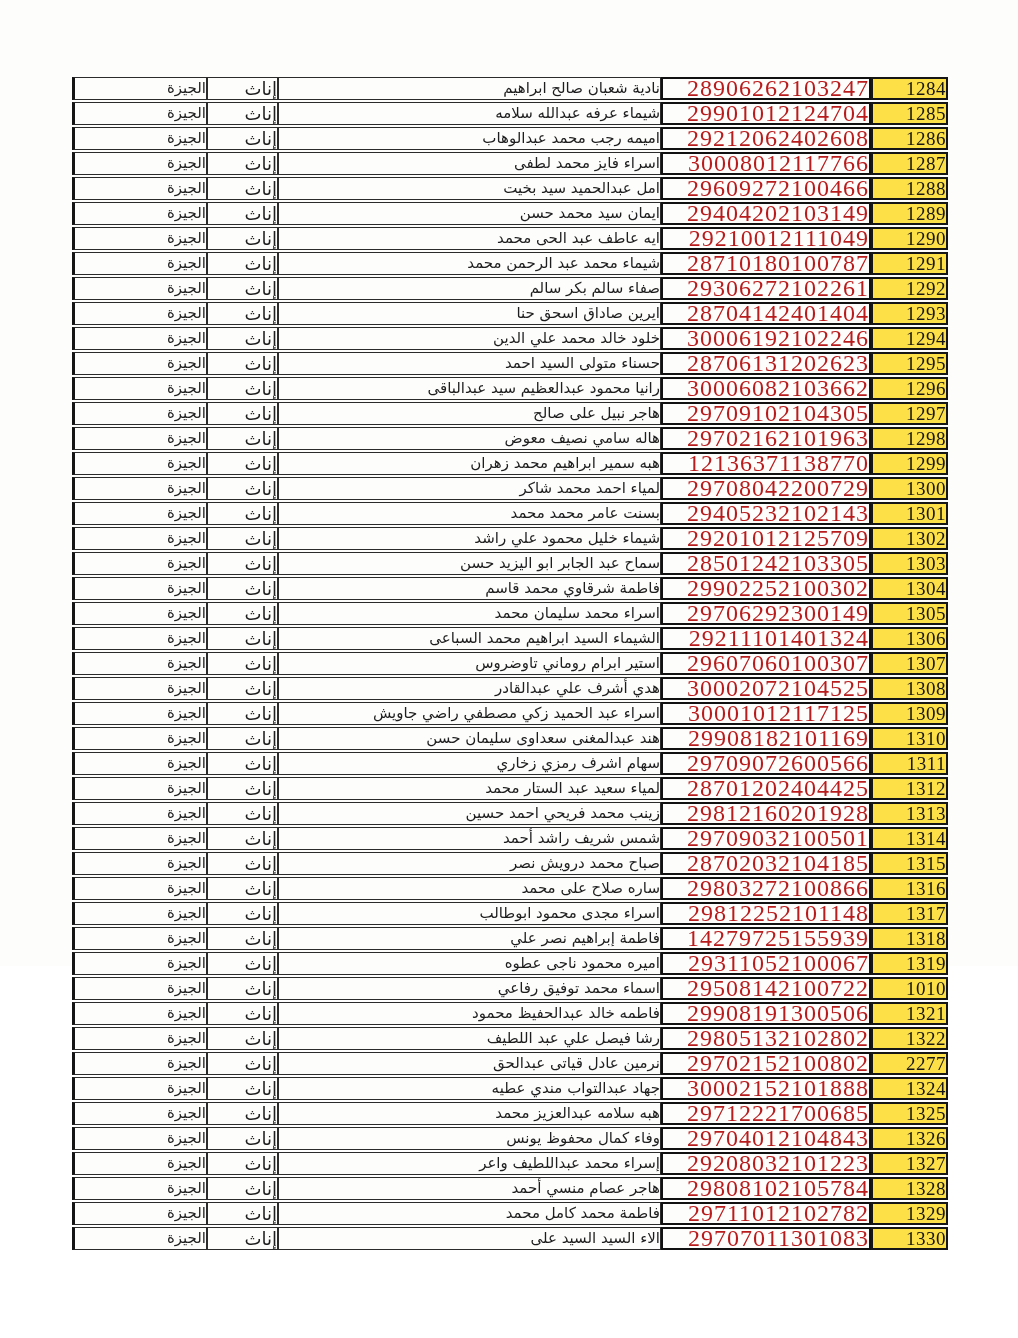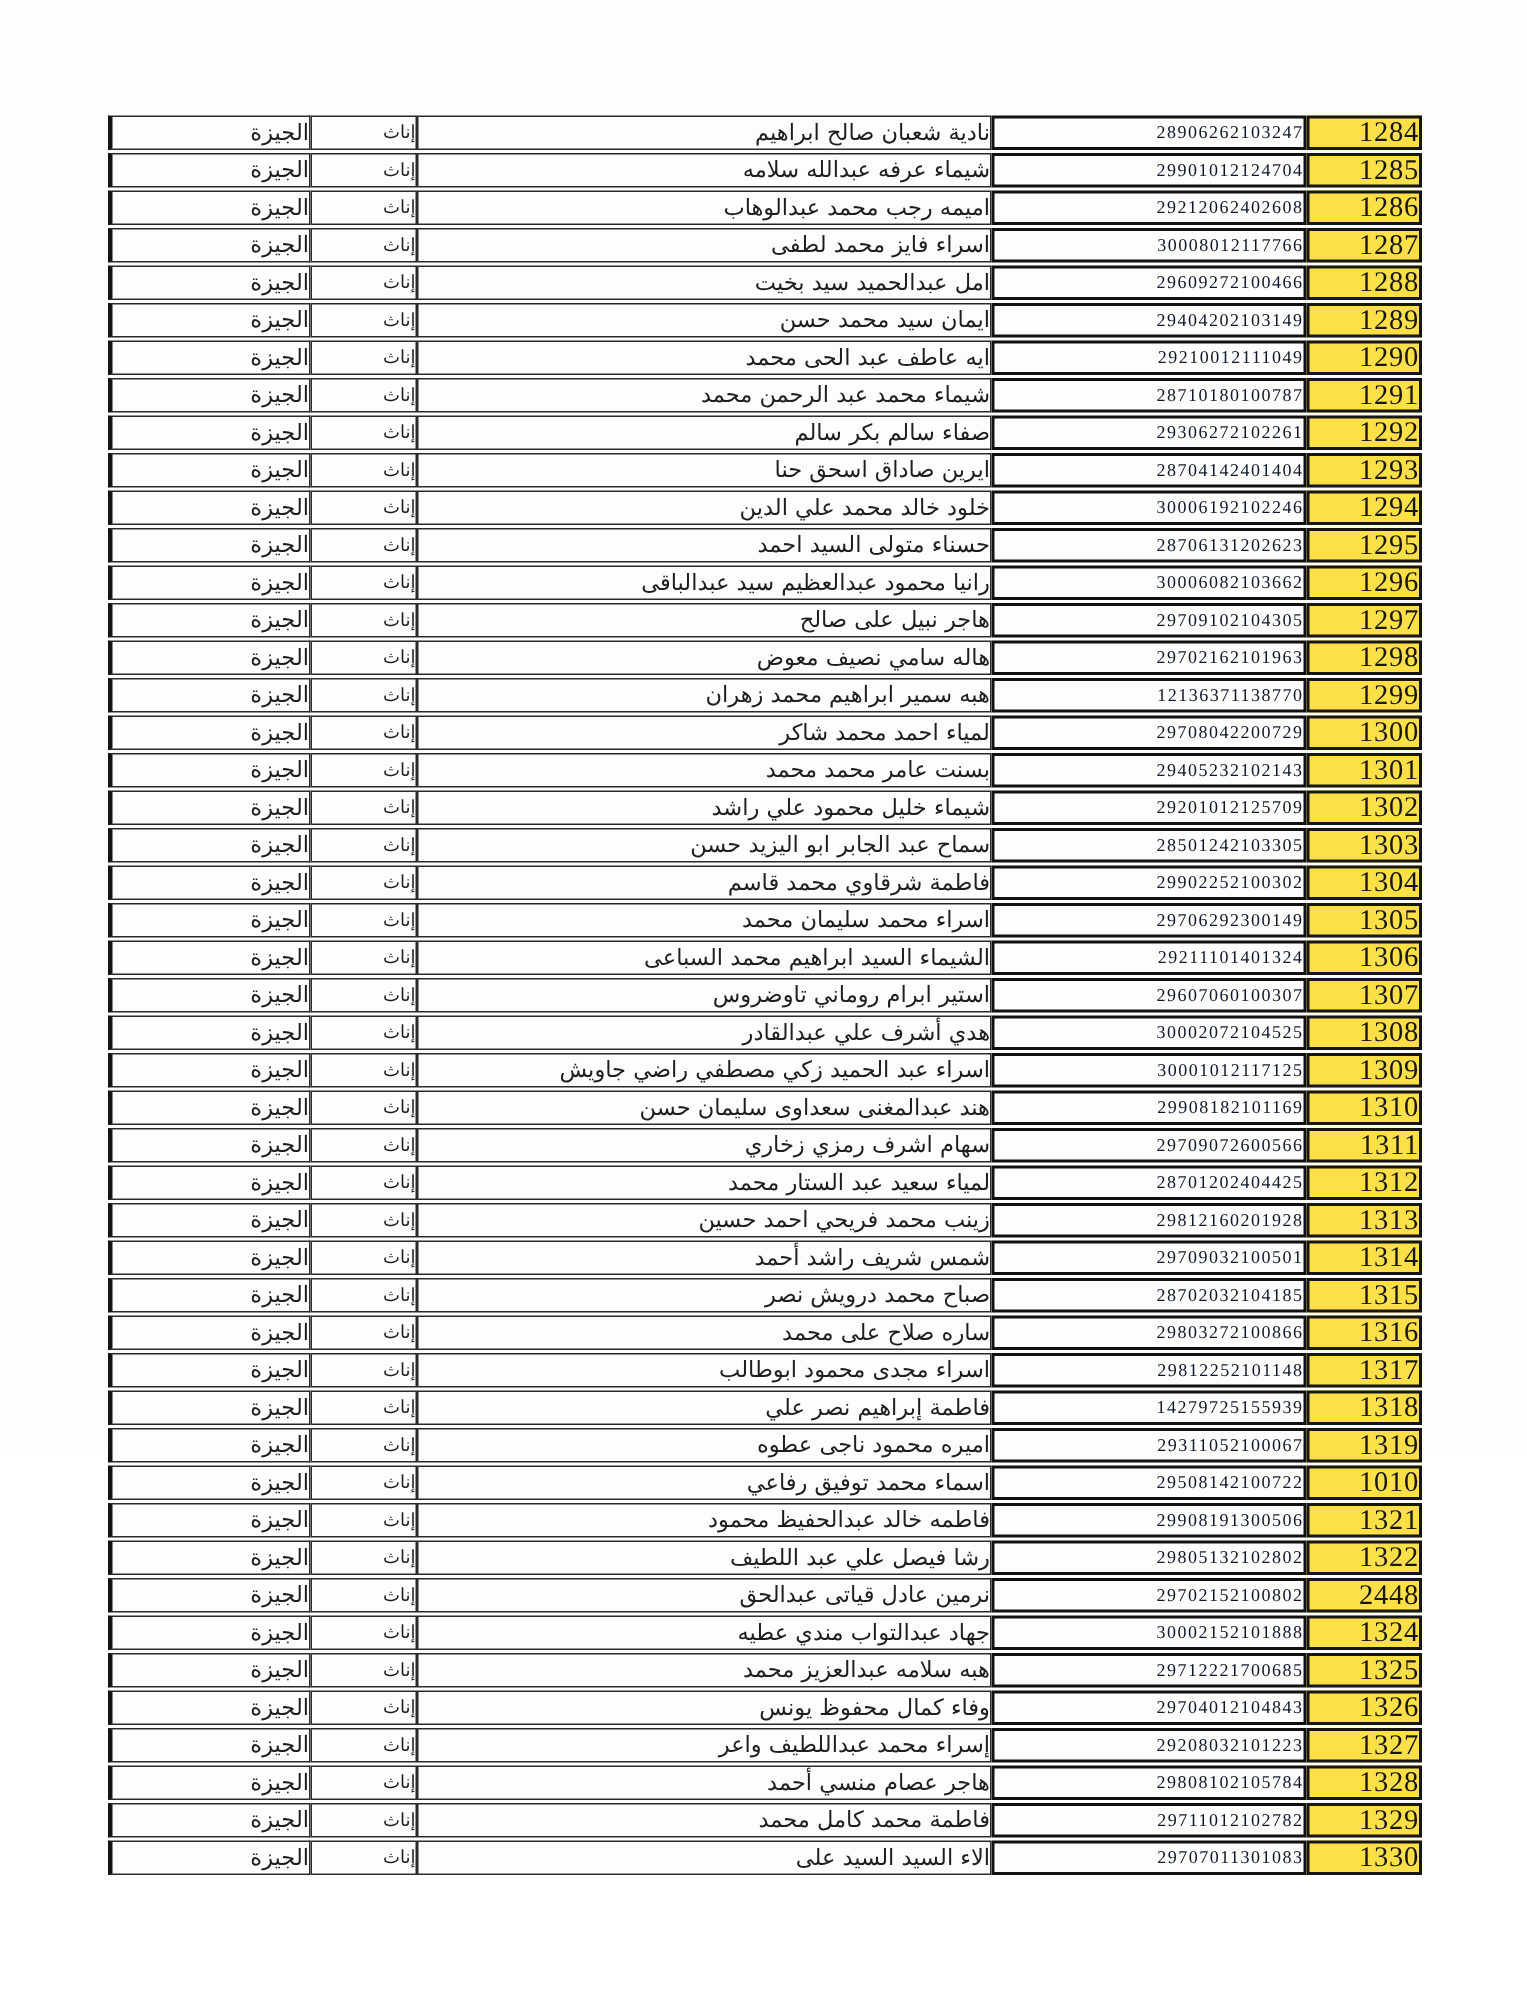--- a/index.html
+++ b/index.html
@@ -51,44 +51,44 @@
     text-align: right;
     direction: rtl;
     font-size: 15px;
     padding-left: 4px;
     padding-right: 3px;
     line-height: 21px;
   }
   td.cell-gender {
     text-align: right;
     direction: rtl;
-    font-size: 12px;
+    font-size: 18px;
     padding-right: 3px;
     line-height: 21px;
   }
   td.cell-name {
     text-align: right;
     direction: rtl;
     font-size: 15px;
     padding-right: 4px;
     padding-left: 4px;
     line-height: 21px;
   }
   
   td.cell-id {
     border: 2px solid #111111;
     background: #fdfdfc;
     text-align: right;
     direction: ltr;
     font-family: "Liberation Serif", serif;
-    font-size: 12px;
+    font-size: 24px;
     letter-spacing: 1px;
     padding-right: 5px;
     line-height: 19px;
-    color: #0f172a;
+    color: #b91c1c;
   }
   td.cell-serial {
     border: 2px solid #161616;
     background: #fde047;
     text-align: right;
     direction: ltr;
     font-family: "Liberation Serif", serif;
     font-size: 19px;
     letter-spacing: 0.5px;
     padding-right: 7px;
@@ -380,21 +380,21 @@
           <td class="cell-thin cell-gender">إناث</td>
           <td class="cell-thin cell-name">رشا فيصل علي عبد اللطيف</td>
           <td class="cell-id">29805132102802</td>
           <td class="cell-serial">1322</td>
         </tr>
         <tr>
           <td class="cell-thin cell-gov">الجيزة</td>
           <td class="cell-thin cell-gender">إناث</td>
           <td class="cell-thin cell-name">نرمين عادل قياتى عبدالحق</td>
           <td class="cell-id">29702152100802</td>
-          <td class="cell-serial">2448</td>
+          <td class="cell-serial">2277</td>
         </tr>
         <tr>
           <td class="cell-thin cell-gov">الجيزة</td>
           <td class="cell-thin cell-gender">إناث</td>
           <td class="cell-thin cell-name">جهاد عبدالتواب مندي عطيه</td>
           <td class="cell-id">30002152101888</td>
           <td class="cell-serial">1324</td>
         </tr>
         <tr>
           <td class="cell-thin cell-gov">الجيزة</td>

